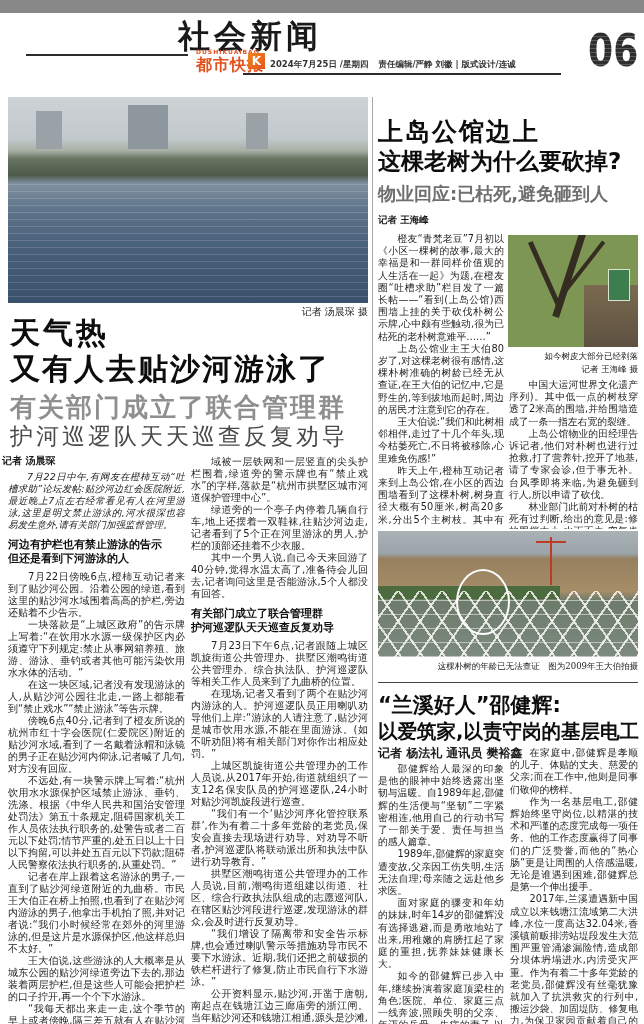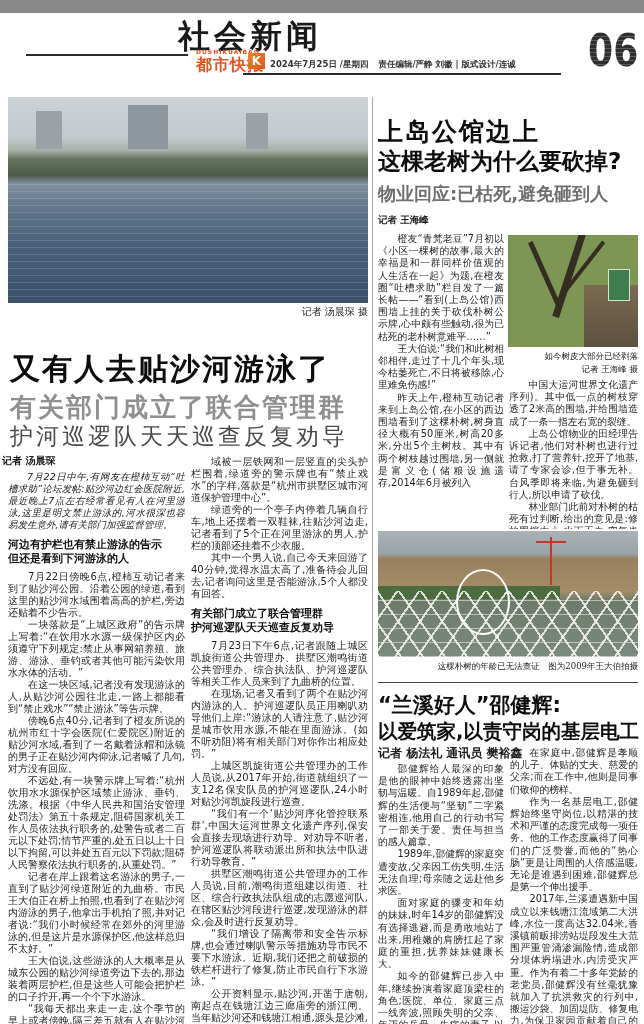--- a/index.html
+++ b/index.html
@@ -102,20 +102,21 @@
   <div class="page-num">06</div>
 
   <div class="photo-river">
     <div class="b1"></div>
     <div class="b2"></div>
     <div class="b3"></div>
     <div class="streaks"></div>
   </div>
   <div class="credit-river">记者 汤晨琛 摄</div>
 
+  <div class="swim-h1">天气热</div>
   <div class="swim-h2">又有人去贴沙河游泳了</div>
   <div class="swim-d1">有关部门成立了联合管理群</div>
   <div class="swim-d2">护河巡逻队天天巡查反复劝导</div>
   <div class="swim-byline">记者 汤晨琛</div>
 
   <div class="colbox col-swim-1">
     <p class="lead">7月22日中午,有网友在橙柿互动“吐槽求助”论坛发帖:贴沙河边红会医院附近,最近晚上7点左右经常看见有人在河里游泳,这里是明文禁止游泳的,河水很深也容易发生意外,请有关部门加强监督管理。</p>
     <p class="colsub"><span>河边有护栏也有禁止游泳的告示</span><br><span>但还是看到下河游泳的人</span></p>
     <div>
         <p class="para">7月22日傍晚6点,橙柿互动记者来到了贴沙河公园。沿着公园的绿道,看到这里的贴沙河水域围着高高的护栏,旁边还贴着不少告示。</p>
@@ -133,37 +134,38 @@
     <div>
         <p class="para">域被一层铁网和一层竖直的尖头护栏围着,绿道旁的警示牌也有“禁止戏水”的字样,落款是“杭州市拱墅区城市河道保护管理中心”。</p>
         <p class="para">绿道旁的一个亭子内停着几辆自行车,地上还摆着一双鞋袜,往贴沙河边走,记者看到了5个正在河里游泳的男人,护栏的顶部还挂着不少衣服。</p>
         <p class="para">其中一个男人说,自己今天来回游了40分钟,觉得水温太高了,准备待会儿回去,记者询问这里是否能游泳,5个人都没有回答。</p>
       </div>
     <p class="colsub"><span>有关部门成立了联合管理群</span><br><span>护河巡逻队天天巡查反复劝导</span></p>
     <div>
         <p class="para">7月23日下午6点,记者跟随上城区凯旋街道公共管理办、拱墅区潮鸣街道公共管理办、综合执法队、护河巡逻队等相关工作人员来到了九曲桥的位置。</p>
         <p class="para">在现场,记者又看到了两个在贴沙河内游泳的人。护河巡逻队员正用喇叭劝导他们上岸:“游泳的人请注意了,贴沙河是城市饮用水源,不能在里面游泳。(如不听劝阻)将有相关部门对你作出相应处罚。”</p>
         <p class="para">上城区凯旋街道公共管理办的工作人员说,从2017年开始,街道就组织了一支12名保安队员的护河巡逻队,24小时对贴沙河凯旋段进行巡查。</p>
-        <p class="para">“我们有一个‘贴沙河序化管控联系群’,中国大运河世界文化遗产序列,保安会直接去现场进行劝导。对劝导不听者,护河巡逻队将联动派出所和执法中队进行劝导教育。”</p>
+        <p class="para">“我们有一个‘贴沙河序化管控联系群’,作为有着二十多年党龄的老党员,保安会直接去现场进行劝导。对劝导不听者,护河巡逻队将联动派出所和执法中队进行劝导教育。”</p>
         <p class="para">拱墅区潮鸣街道公共管理办的工作人员说,目前,潮鸣街道组建以街道、社区、综合行政执法队组成的志愿巡河队,在辖区贴沙河段进行巡逻,发现游泳的群众,会及时进行反复劝导。</p>
         <p class="para">“我们增设了隔离带和安全告示标牌,也会通过喇叭警示等措施劝导市民不要下水游泳。近期,我们还把之前破损的铁栏杆进行了修复,防止市民自行下水游泳。”</p>
         <p class="para">公开资料显示,贴沙河,开凿于唐朝,南起点在钱塘江边三廊庙旁的浙江闸。当年贴沙河还和钱塘江相通,源头是沙滩,所以取名“贴沙河”。1931年,清泰门建了杭州自来水厂,从贴沙河取水,贴沙河就此成为杭州自来水水源之一,凤山桥直街桥头竖着一块“保护水源”的牌子,提醒这里是贴沙河饮用水源一级保护区。</p>
       </div>
   </div>
 
   <div class="vrule"></div>
 
   <div class="tree-h1">上岛公馆边上</div>
   <div class="tree-h2">这棵老树为什么要砍掉?</div>
   <div class="tree-deck">物业回应:已枯死,避免砸到人</div>
   <div class="tree-byline">记者 王海峰</div>
 
   <div class="colbox col-tree-1">
     <div>
         <p class="para">橙友“青梵老豆”7月初以《小区一棵树的故事,最大的幸福是和一群同样价值观的人生活在一起》为题,在橙友圈“吐槽求助”栏目发了一篇长帖——“看到(上岛公馆)西围墙上挂的关于砍伐朴树公示牌,心中颇有些触动,很为已枯死的老朴树意难平……”</p>
+        <p class="para">上岛公馆业主王大伯80岁了,对这棵老树很有感情,这棵朴树准确的树龄已经无从查证,在王大伯的记忆中,它是野生的,等到拔地而起时,周边的居民才注意到它的存在。</p>
         <p class="para">王大伯说:“我们和此树相邻相伴,走过了十几个年头,现今枯萎死亡,不日将被移除,心里难免伤感!”</p>
         <p class="para">昨天上午,橙柿互动记者来到上岛公馆,在小区的西边围墙看到了这棵朴树,树身直径大概有50厘米,树高20多米,分出5个主树枝。其中有两个树枝越过围墙,另一侧就是富义仓(储粮设施遗存,2014年6月被列入</p>
       </div>
   </div>
 
   <div class="photo-tree">
     <div class="branch1"></div>
     <div class="branch2"></div>
     <div class="branch3"></div>
     <div class="fence"></div>

